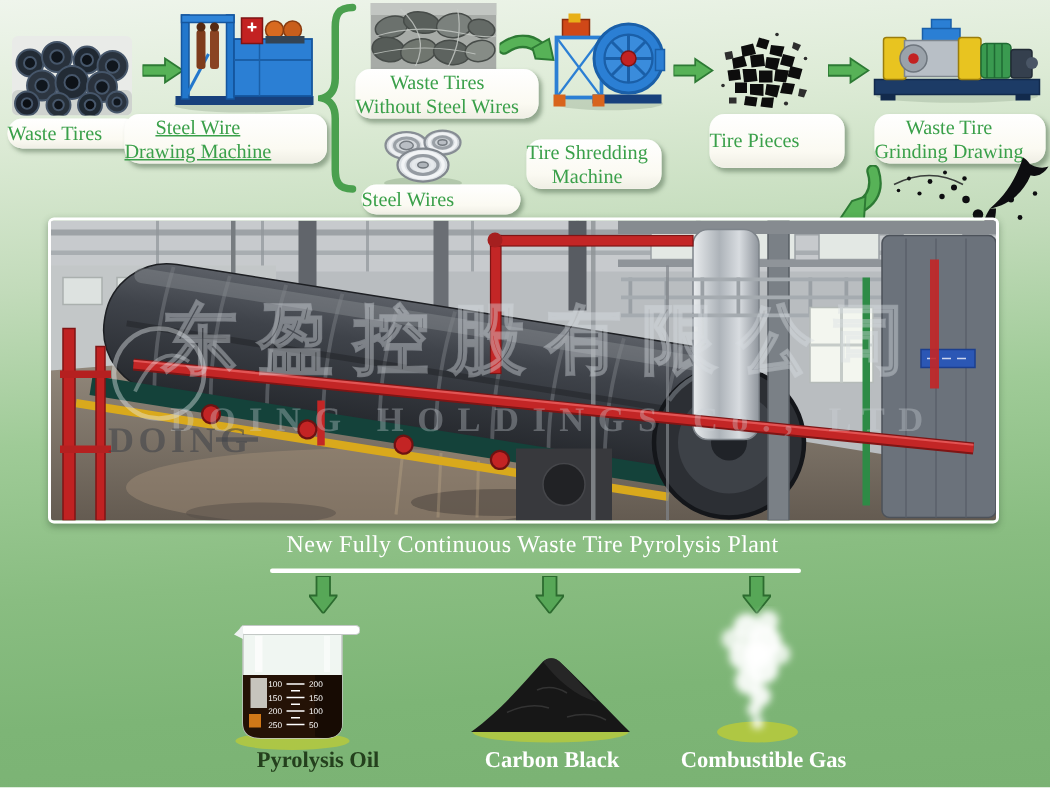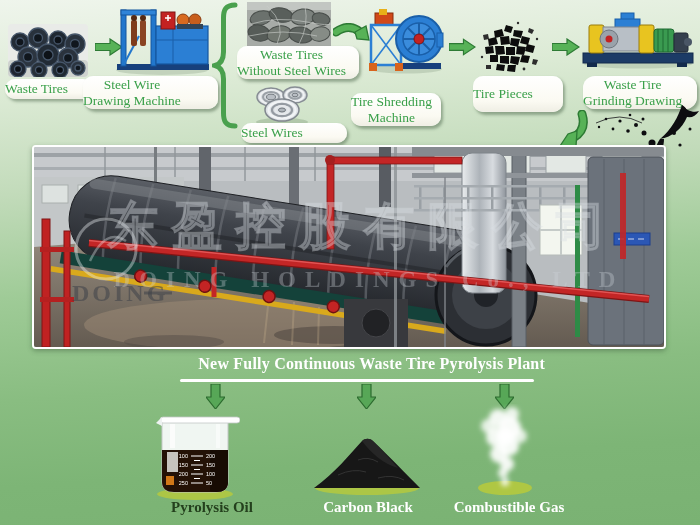--- a/index.html
+++ b/index.html
@@ -11,22 +11,22 @@
   .abs{position:absolute;}
   .pill{
     position:absolute;display:flex;align-items:center;justify-content:flex-start;
     background:linear-gradient(180deg,#ffffff 0%,#fbfaf2 70%,#efeee4 100%);
     border-radius:10px;color:#3aa04a;text-align:center;line-height:1.12;
     box-shadow:2px 2.5px 3px rgba(90,115,88,.55), inset 0 0 1px rgba(255,255,255,.8);
     font-size:13.5px;
   }
   .pill .l2{display:block;}
   .caption{
-    position:absolute;color:#ffffff;font-weight:bold;font-size:16px;
-    text-align:right;letter-spacing:.2px;
+    position:absolute;color:#ffffff;font-weight:normal;font-size:16px;
+    text-align:center;letter-spacing:.2px;
   }
   .cap-line{position:absolute;background:#ffffff;border-radius:2px;}
   .prod-label{position:absolute;font-weight:bold;font-size:15px;text-align:center;}
   svg{display:block;}
 </style>
 </head>
 <body>
 
 <div id="canvas">
 
@@ -79,21 +79,21 @@
       <circle cx="32" cy="12" r="3" fill="#552a12"></circle>
     <rect x="45" y="20" width="52" height="38" fill="#2b7fd4" stroke="#14569e" stroke-width="1.2"></rect>
     <line x1="45" y1="34" x2="97" y2="34" stroke="#1a5fa8" stroke-width="1.2"></line>
     <line x1="62" y1="20" x2="62" y2="58" stroke="#1a5fa8" stroke-width="1"></line>
     <rect x="50" y="6" width="14" height="17" fill="#c32222" stroke="#7e1414"></rect>
     <path d="M54,12 h6 M57,9 v6" stroke="#ffffff" stroke-width="1.5"></path>
     <circle cx="72" cy="14" r="6" fill="#d86a20" stroke="#8a3c10"></circle>
     <circle cx="84" cy="14" r="6" fill="#c85e1c" stroke="#8a3c10"></circle>
     <rect x="66" y="18" width="26" height="5" fill="#345"></rect>
   </svg>
-  <div class="pill" style="left:83px;top:76px;width:135px;height:33px;">
+  <div class="pill" style="left:83px;top:76px;width:135px;height:33px;text-decoration:underline;">
     <span>
       <span class="l2">Steel Wire</span>
       <span class="l2">Drawing Machine</span>
     </span>
   </div>
 
   <svg class="abs" style="left:212px;top:2px;" width="26" height="127" viewBox="0 0 26 127">
     <path d="M23,3 C13.5,3 11.5,8 11.5,16 L11.5,50 C11.5,58 8.5,62 3,63.5 C8.5,65 11.5,69 11.5,77 L11.5,111 C11.5,119 13.5,124 23,124" fill="none" stroke="#4aa04e" stroke-width="5" stroke-linecap="round"></path>
   </svg>
 
@@ -236,21 +236,21 @@
     <circle cx="28" cy="28" r="9" fill="#9aa2aa" stroke="#6e767e"></circle>
     <circle cx="28" cy="28" r="3.5" fill="#c32222"></circle>
     <rect x="58" y="14" width="15" height="28" rx="2" fill="#e8c420" stroke="#9a7d0c"></rect>
     <rect x="73" y="18" width="20" height="23" rx="3" fill="#3a9a50" stroke="#1f6a33"></rect>
     <line x1="77" y1="18" x2="77" y2="41" stroke="#1f6a33"></line>
     <line x1="82" y1="18" x2="82" y2="41" stroke="#1f6a33"></line>
     <line x1="87" y1="18" x2="87" y2="41" stroke="#1f6a33"></line>
     <rect x="93" y="22" width="14" height="19" rx="2" fill="#35404e" stroke="#222b36"></rect>
     <circle cx="107" cy="31" r="4" fill="#4a5666"></circle>
   </svg>
-  <div class="pill" style="left:583px;top:76px;width:114px;height:33px;border-radius:12px;">
+  <div class="pill" style="left:583px;top:76px;width:114px;height:33px;">
     <span>
       <span class="l2">Waste Tire</span>
       <span class="l2">Grinding Drawing</span>
     </span>
   </div>
 
   <svg class="abs" style="left:552px;top:110px;" width="36" height="40" viewBox="0 0 36 40">
     <path d="M30,4 Q35,20 21,28" fill="none" stroke="#2d7a34" stroke-width="9" stroke-linecap="round"></path>
     <path d="M30,4 Q35,20 21,28" fill="none" stroke="#57b257" stroke-width="6" stroke-linecap="round"></path>
     <polygon points="25,21 24,36 8,36 16,24" fill="#57b257" stroke="#2d7a34" stroke-width="1.3"></polygon>

